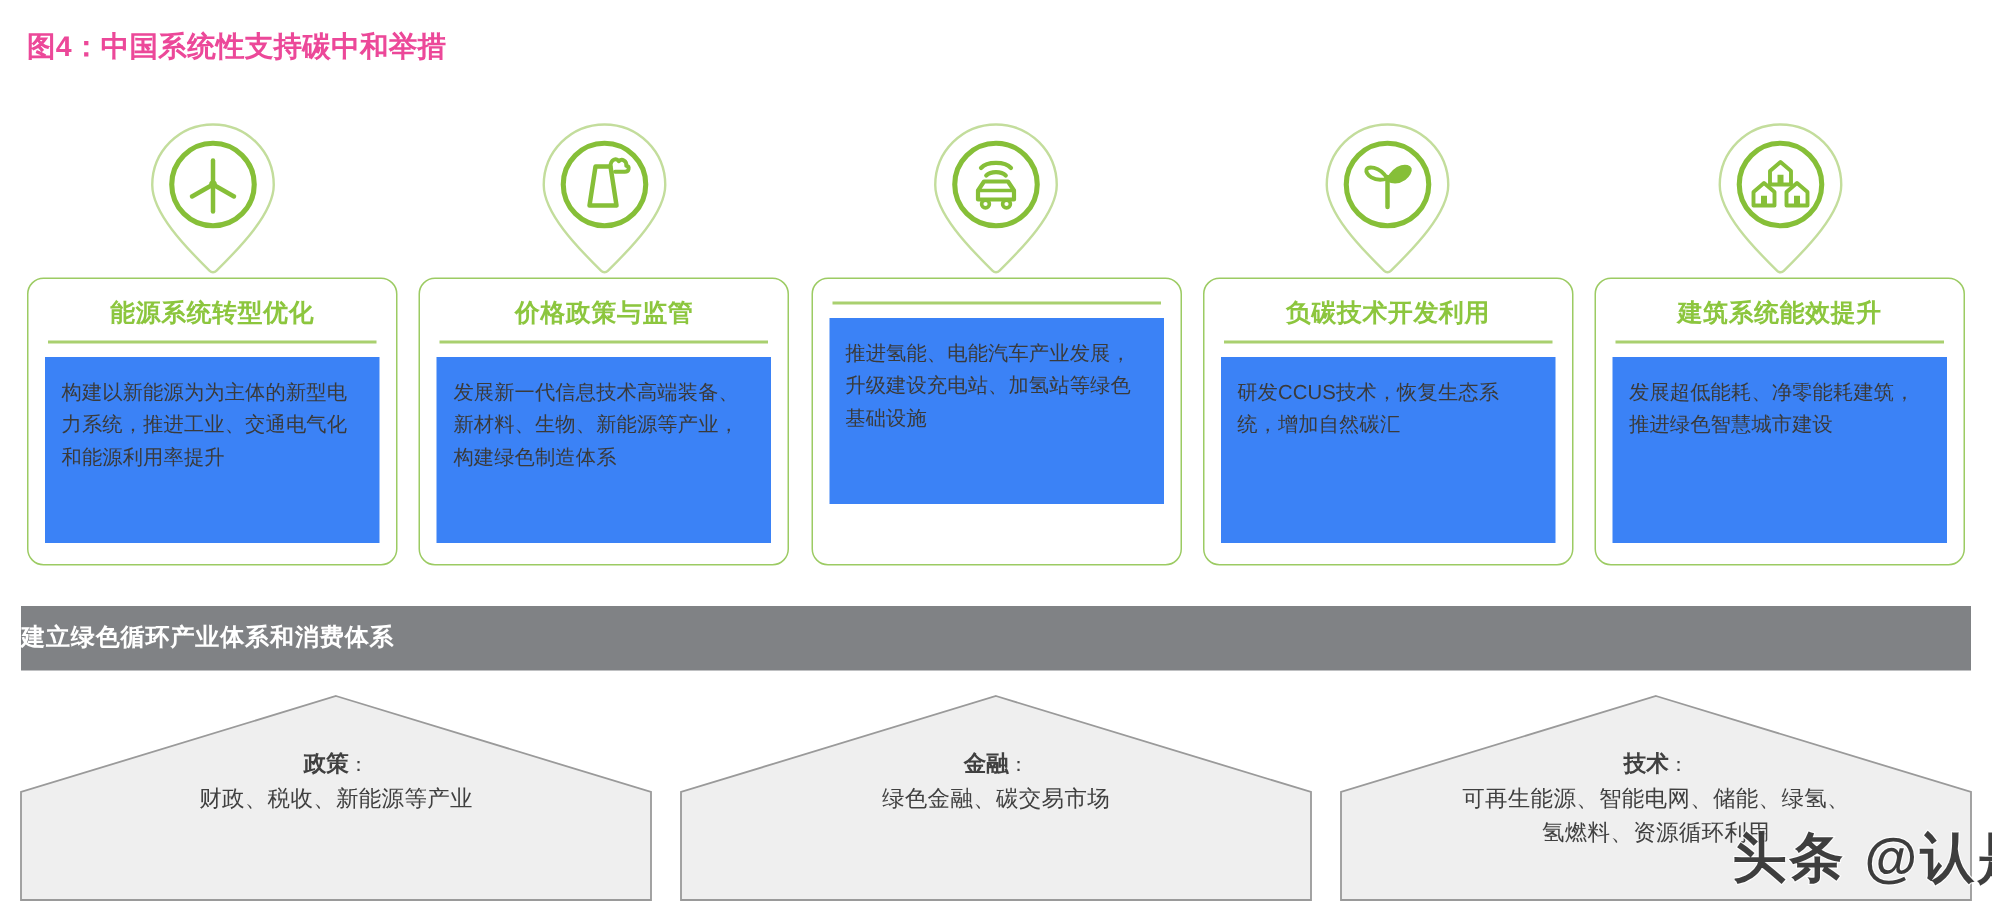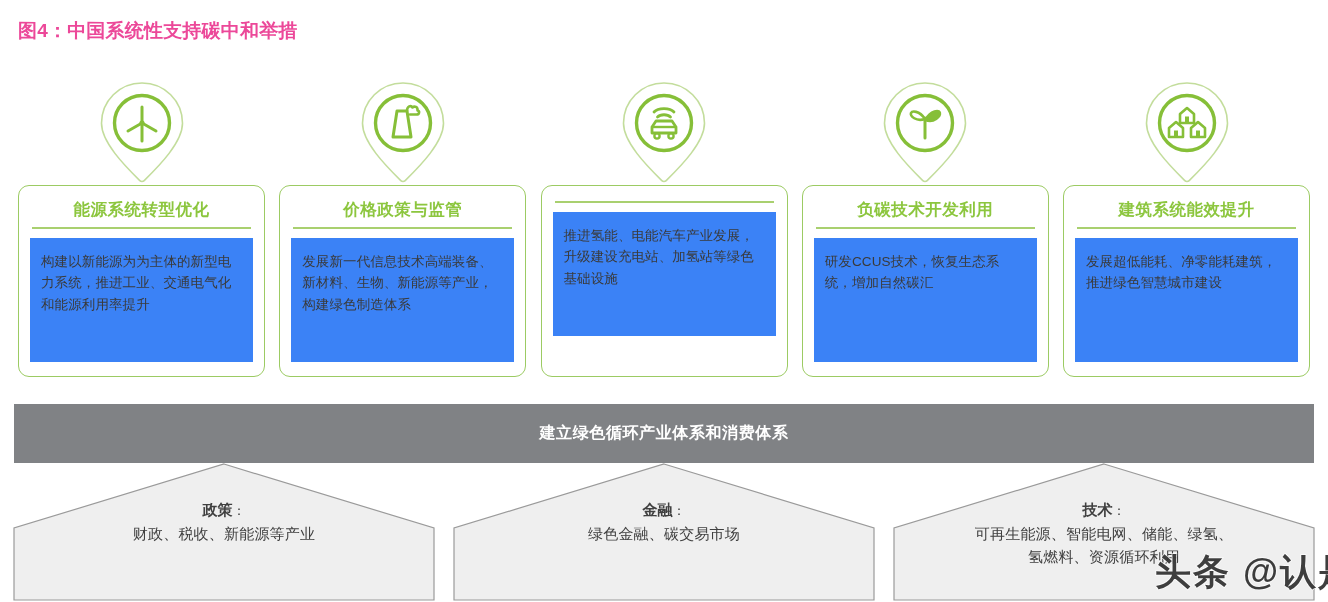--- a/index.html
+++ b/index.html
@@ -95,29 +95,29 @@
     letter-spacing: 0.1px;
     overflow: hidden;
   }
 
   
   .banner {
     position: absolute;
     left: 14px;
     top: 404px;
     width: 1300px;
-    height: 59px;
+    height: 43px;
     background: #808285;
     color: #ffffff;
     font-size: 16px;
     font-weight: bold;
     letter-spacing: 0.6px;
     display: flex;
     align-items: center;
-    justify-content: center;
+    justify-content: flex-start;
   }
 
   
   .foundations {
     position: absolute;
     left: 12px;
     top: 462px;
     width: 1304px;
     height: 140px;
     display: flex;

